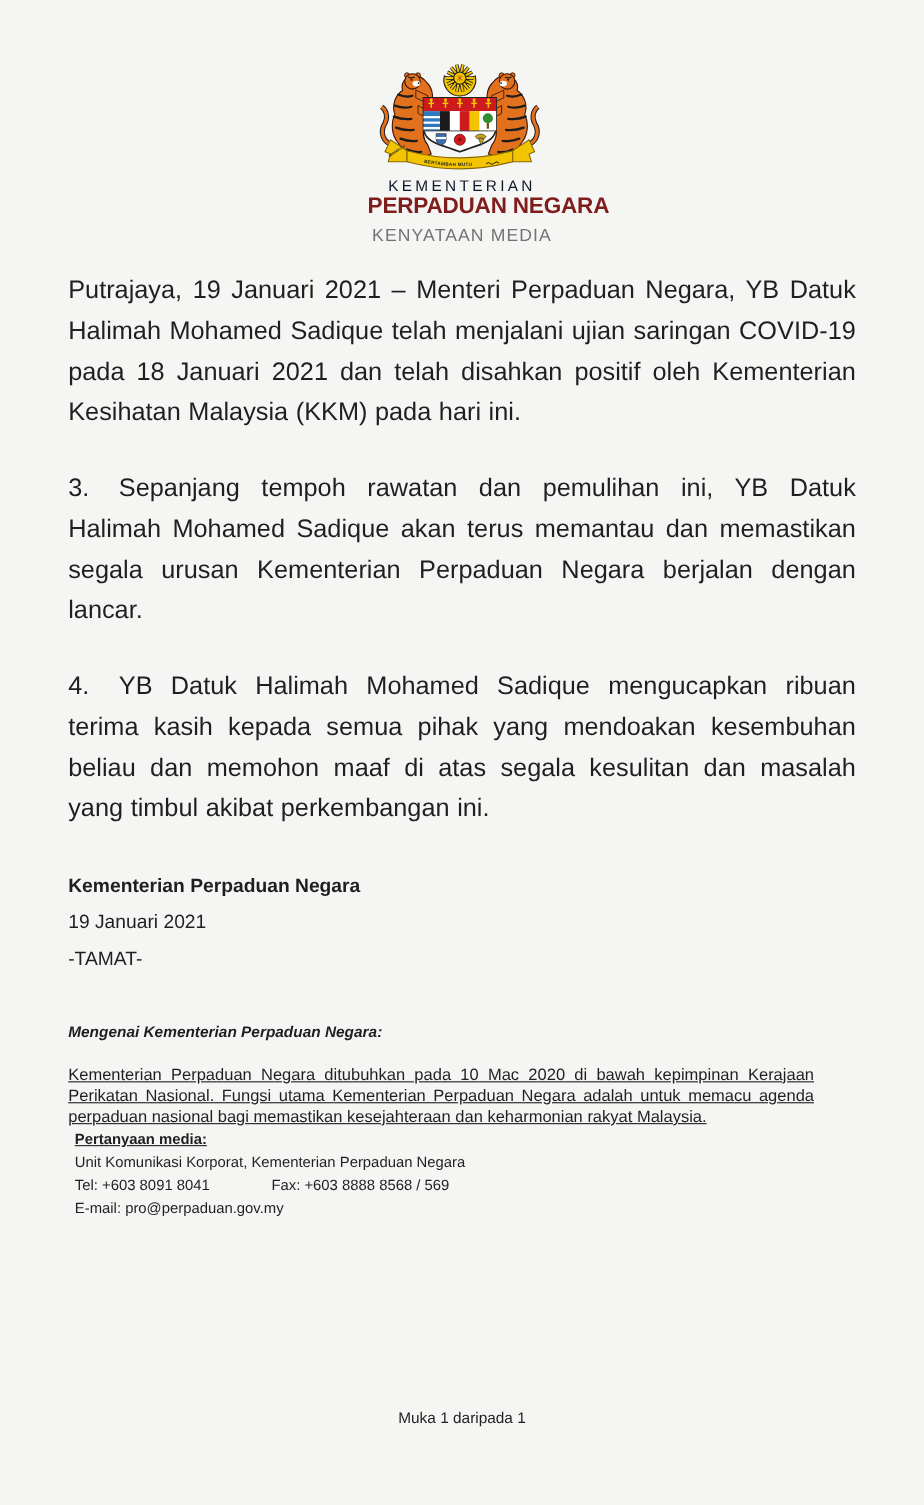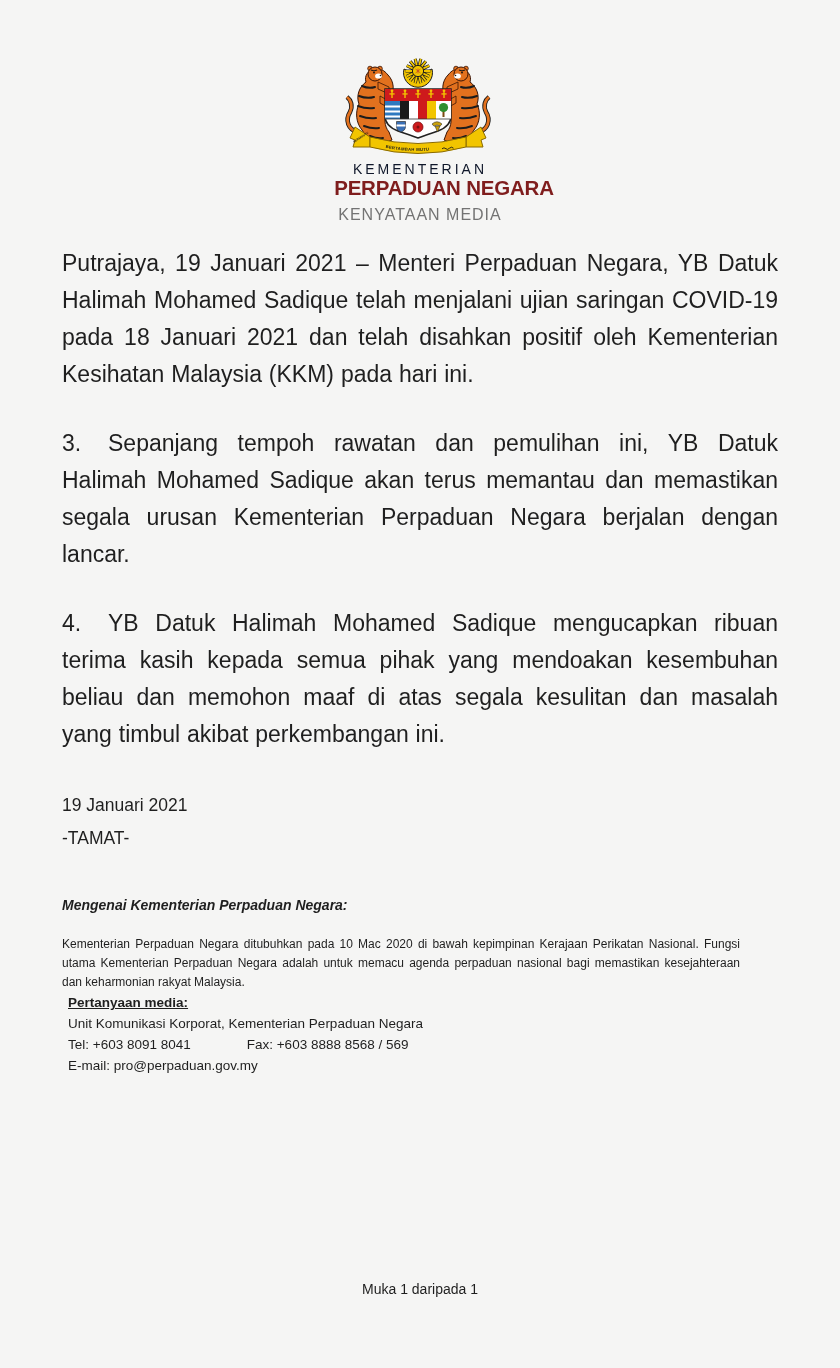--- a/index.html
+++ b/index.html
@@ -30,22 +30,23 @@
     font-size:23px;line-height:37px;text-align:justify;
     margin:0 0 32px 0;word-spacing:0.5px;
   }
   .pnum{display:inline-block;width:46px;}
   .signature{margin-top:36px;font-size:17.5px;line-height:33px;}
   .sig-org{font-weight:bold;}
   
   .about{margin-top:41px;}
   .about-heading{font-size:14px;font-weight:bold;font-style:italic;line-height:18px;}
   .about-text{
-    margin-top:21px;font-size:12px;line-height:19px;text-align:justify;
+    margin-top:21px;font-size:15px;line-height:19px;text-align:justify;
     width:678px;
+    text-decoration:underline;
   }
   
   .media{margin-left:6px;font-size:13.5px;line-height:21px;}
   .media-heading{font-weight:bold;text-decoration:underline;}
   .fax-span{margin-left:24px;padding-left:32px;}
   
   .page-footer{
     position:absolute;top:1281px;left:0;width:840px;text-align:center;
     font-size:14px;color:#1f1f1f;
   }
@@ -158,20 +159,21 @@
   <div class="content">
 
     <p class="para"><span>Putrajaya, 19 Januari 2021 – Menteri Perpaduan Negara, YB Datuk Halimah Mohamed Sadique telah menjalani ujian saringan COVID-19 pada 18 Januari 2021 dan telah disahkan positif oleh Kementerian Kesihatan Malaysia (KKM) pada hari ini.</span></p>
 
 
     <p class="para"><span class="pnum">3.</span><span>Sepanjang tempoh rawatan dan pemulihan ini, YB Datuk Halimah Mohamed Sadique akan terus memantau dan memastikan segala urusan Kementerian Perpaduan Negara berjalan dengan lancar.</span></p>
 
     <p class="para"><span class="pnum">4.</span><span>YB Datuk Halimah Mohamed Sadique mengucapkan ribuan terima kasih kepada semua pihak yang mendoakan kesembuhan beliau dan memohon maaf di atas segala kesulitan dan masalah yang timbul akibat perkembangan ini.</span></p>
 
     <div class="signature">
+      <div class="sig-org">Kementerian Perpaduan Negara</div>
       <div>19 Januari 2021</div>
       <div>-TAMAT-</div>
     </div>
 
     <div class="about">
       <div class="about-heading">Mengenai Kementerian Perpaduan Negara:</div>
       <div class="about-text">Kementerian Perpaduan Negara ditubuhkan pada 10 Mac 2020 di bawah kepimpinan Kerajaan Perikatan Nasional. Fungsi utama Kementerian Perpaduan Negara adalah untuk memacu agenda perpaduan nasional bagi memastikan kesejahteraan dan keharmonian rakyat Malaysia.</div>
     </div>
 
     <div class="media">

